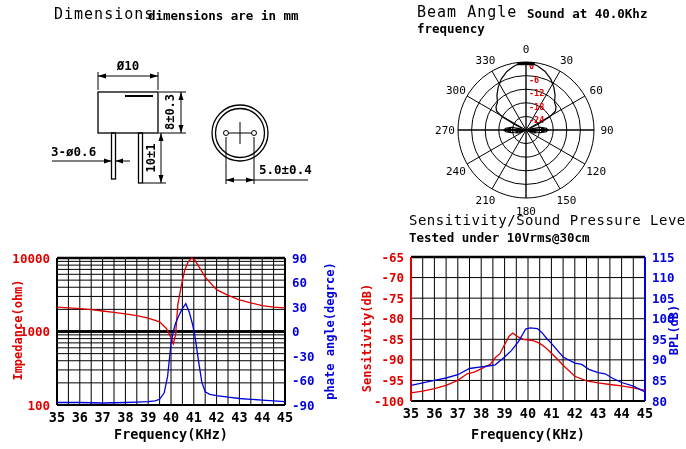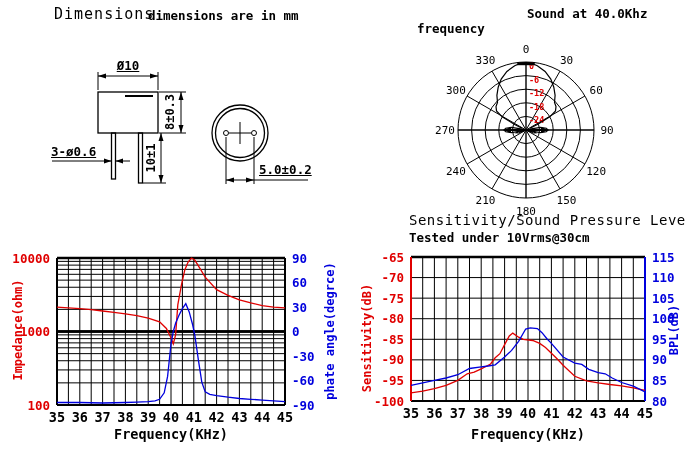--- a/index.html
+++ b/index.html
@@ -2,21 +2,21 @@
 <html><head>
 <meta charset="utf-8">
 <style>
   html,body{margin:0;padding:0;background:#fff;}
   .page{position:relative;width:686px;height:449px;background:#ffffff;overflow:hidden;
         font-family:"DejaVu Sans Mono",monospace;color:#000;}
   svg{position:absolute;left:0;top:0;}
   .t{position:absolute;white-space:nowrap;line-height:1.1;}
   .big{font-size:15px;letter-spacing:1px;text-align:right;}
   .sm{font-size:12.5px;font-weight:bold;}
-  .dim{font-size:12.5px;font-weight:bold;text-decoration:underline;}
+  .dim{font-size:12.5px;font-weight:bold;}
   .vlabel{position:absolute;white-space:nowrap;transform:translate(-50%,-50%) rotate(-90deg);
           font-size:12px;font-weight:bold;}
   .hcenter{transform:translateX(-50%);}
   .red{color:#e00000;} .blue{color:#0000dd;}
 </style>
 </head>
 <body>
 
 <div class="page">
 
@@ -272,22 +272,23 @@
       </g>
   </svg>
 
   <div class="t big" style="left:54px;top:6px;">Dimensions</div>
   <div class="t sm" style="left:148px;top:9px;">dimensions are in mm</div>
 
   <div class="t dim hcenter" style="left:128px;top:59px;">Ø10</div>
   <div class="vlabel" style="left:170px;top:112px;">8±0.3</div>
   <div class="t dim" style="left:51px;top:145px;">3-ø0.6</div>
   <div class="vlabel" style="left:151px;top:158px;">10±1</div>
-  <div class="t dim" style="left:259px;top:163px;">5.0±0.2</div>
-
+  <div class="t dim" style="left:259px;top:163px;">5.0±0.4</div>
+
+  <div class="t big" style="left:417px;top:4px;">Beam Angle</div>
   <div class="t sm" style="left:527px;top:7px;">Sound at 40.0Khz</div>
   <div class="t sm" style="left:417px;top:22px;">frequency</div>
 
   <div class="vlabel red" style="left:18px;top:330px;">Impedance(ohm)</div>
   <div class="vlabel blue" style="left:330px;top:331px;">phate angle(degrce)</div>
   <div class="t sm hcenter" style="left:171px;top:427px;font-size:13.5px;">Frequency(KHz)</div>
 
   <div class="t" style="left:409px;top:213px;font-size:14px;letter-spacing:.5px;">Sensitivity/Sound Pressure Level</div>
   <div class="t sm" style="left:409px;top:231px;">Tested under 10Vrms@30cm</div>
   <div class="vlabel red" style="left:367px;top:338px;">Sensitivity(dB)</div>

